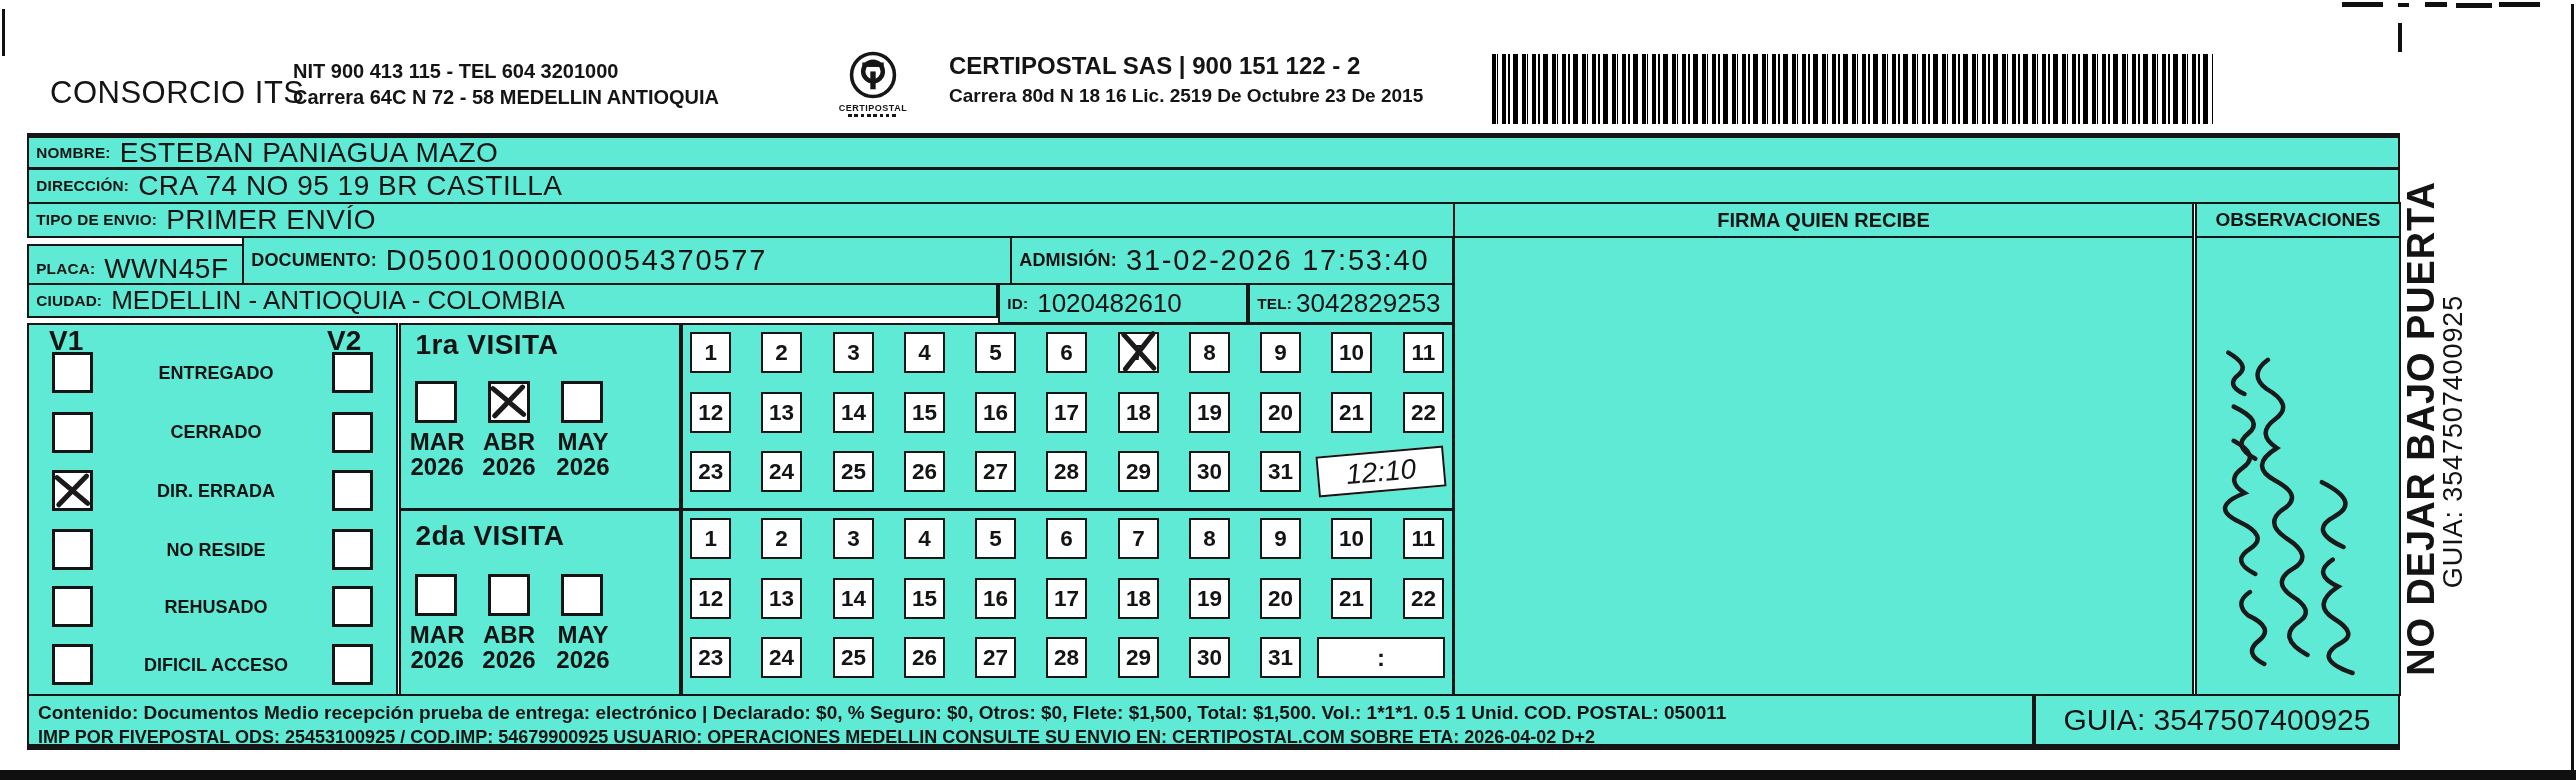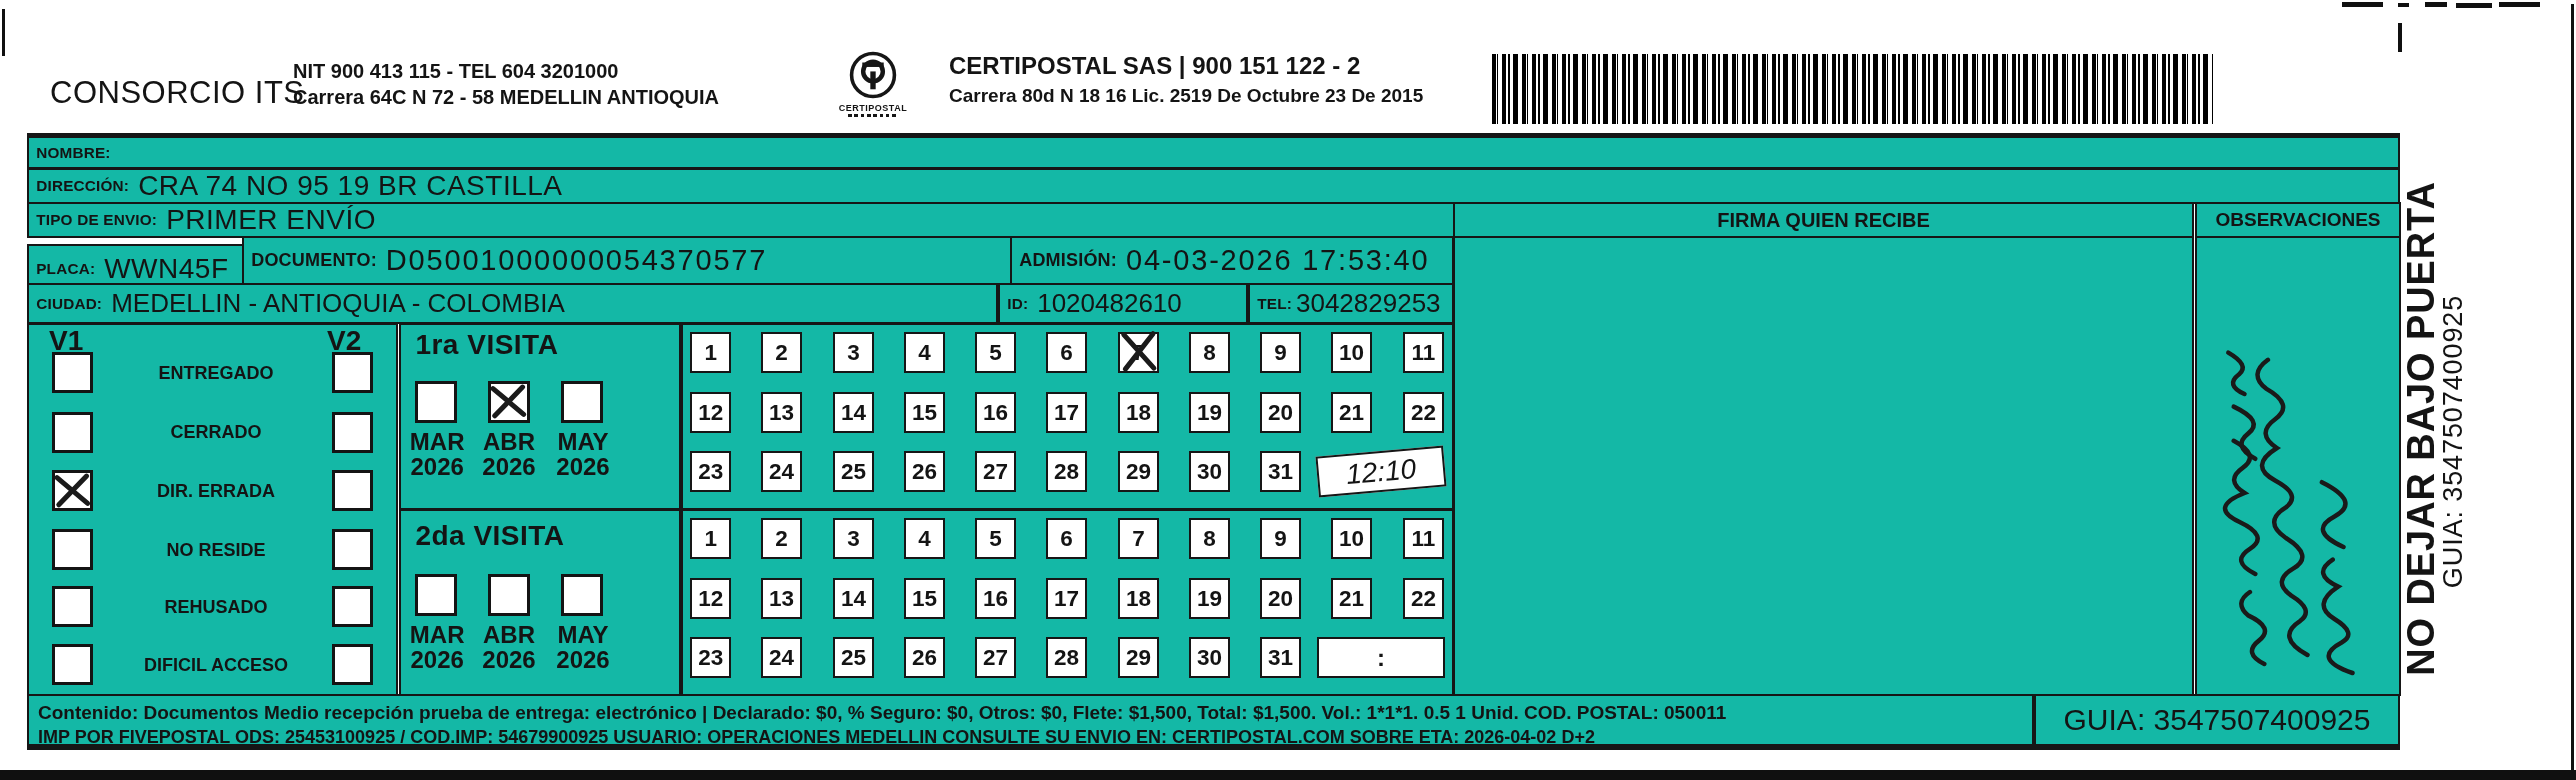--- a/index.html
+++ b/index.html
@@ -1,20 +1,20 @@
 <!DOCTYPE html>
 <html style="font-size:14.4px"><head>
 <meta charset="utf-8">
 <title>Guía Certipostal</title>
 <style>
   html,body{margin:0;padding:0;background:#ffffff;}
   .page{position:relative;width:2576px;height:781px;background:#fff;
         font-family:"Liberation Sans",sans-serif;color:#141414;overflow:hidden;}
   .abs{position:absolute;box-sizing:border-box;}
-  .bx{position:absolute;box-sizing:border-box;border:2.7px solid #161616;background:#14b8a6;}
+  .bx{position:absolute;box-sizing:border-box;border:2.7px solid #161616;background:#5eead4;}
   .thick-top{border-top-width:5.4px;}
   .rowflex{display:flex;align-items:center;padding-left:7.2px;gap:9px;white-space:nowrap;overflow:hidden;}
   .lbl{font-weight:700;font-size:15.3px;letter-spacing:0.2px;}
   .lbl-md{font-weight:700;font-size:18px;}
   .val{font-size:28px;letter-spacing:0.5px;}
   .val-num{font-size:29px;letter-spacing:1.8px;}
   .val-sm{font-size:26px;}
   .hdrcell{display:flex;align-items:center;justify-content:center;font-weight:700;font-size:20px;}
   
   .cb{position:absolute;width:41px;height:41px;border:3.6px solid #141414;box-sizing:border-box;background:#fff;}
@@ -70,20 +70,21 @@
 
   <div class="abs" style="left:949px;top:52px;">
     <div style="font-weight:700;font-size:24px;">CERTIPOSTAL SAS | 900 151 122 - 2</div>
     <div style="font-weight:700;font-size:19px;margin-top:5.4px;">Carrera 80d N 18 16  Lic. 2519 De Octubre 23 De 2015</div>
   </div>
 
   <div class="barcode"></div>
 
   <div class="bx rowflex thick-top" style="left:27px;top:133px;width:2373px;height:36px;">
     <span class="lbl">NOMBRE:</span>
+    <span class="val">ESTEBAN PANIAGUA MAZO</span>
   </div>
   <div class="bx rowflex" style="left:27px;top:168px;width:2373px;height:36px;">
     <span class="lbl">DIRECCIÓN:</span>
     <span class="val">CRA 74 NO 95 19 BR CASTILLA</span>
   </div>
   <div class="bx rowflex" style="left:27px;top:202px;width:1428px;height:36px;">
     <span class="lbl">TIPO DE ENVIO:</span>
     <span class="val">PRIMER ENVÍO</span>
   </div>
 
@@ -104,24 +105,24 @@
   <div class="bx rowflex" style="left:27px;top:244px;width:236px;height:49px;">
     <span class="lbl">PLACA:</span>
     <span class="val">WWN45F</span>
   </div>
   <div class="bx rowflex" style="left:242px;top:236px;width:782px;height:49px;">
     <span class="lbl lbl-md">DOCUMENTO:</span>
     <span class="val-num">D05001000000054370577</span>
   </div>
   <div class="bx rowflex" style="left:1010px;top:236px;width:444px;height:49px;">
     <span class="lbl lbl-md">ADMISIÓN:</span>
-    <span class="val-num">04-03-2026 17:53:40</span>
-  </div>
-
-  <div class="bx rowflex" style="left:27px;top:283px;width:971px;height:41px;">
+    <span class="val-num">31-02-2026 17:53:40</span>
+  </div>
+
+  <div class="bx rowflex" style="left:27px;top:283px;width:971px;height:35px;">
     <span class="lbl">CIUDAD:</span>
     <span class="val-sm">MEDELLIN - ANTIOQUIA - COLOMBIA</span>
   </div>
   <div class="bx rowflex" style="left:998px;top:283px;width:250px;height:41px;align-items:center;">
     <span class="lbl">ID:</span>
     <span class="val-sm">1020482610</span>
   </div>
   <div class="bx rowflex" style="left:1248px;top:283px;width:206px;height:41px;gap:4px;">
     <span class="lbl">TEL:</span>
     <span class="val-sm">3042829253</span>

